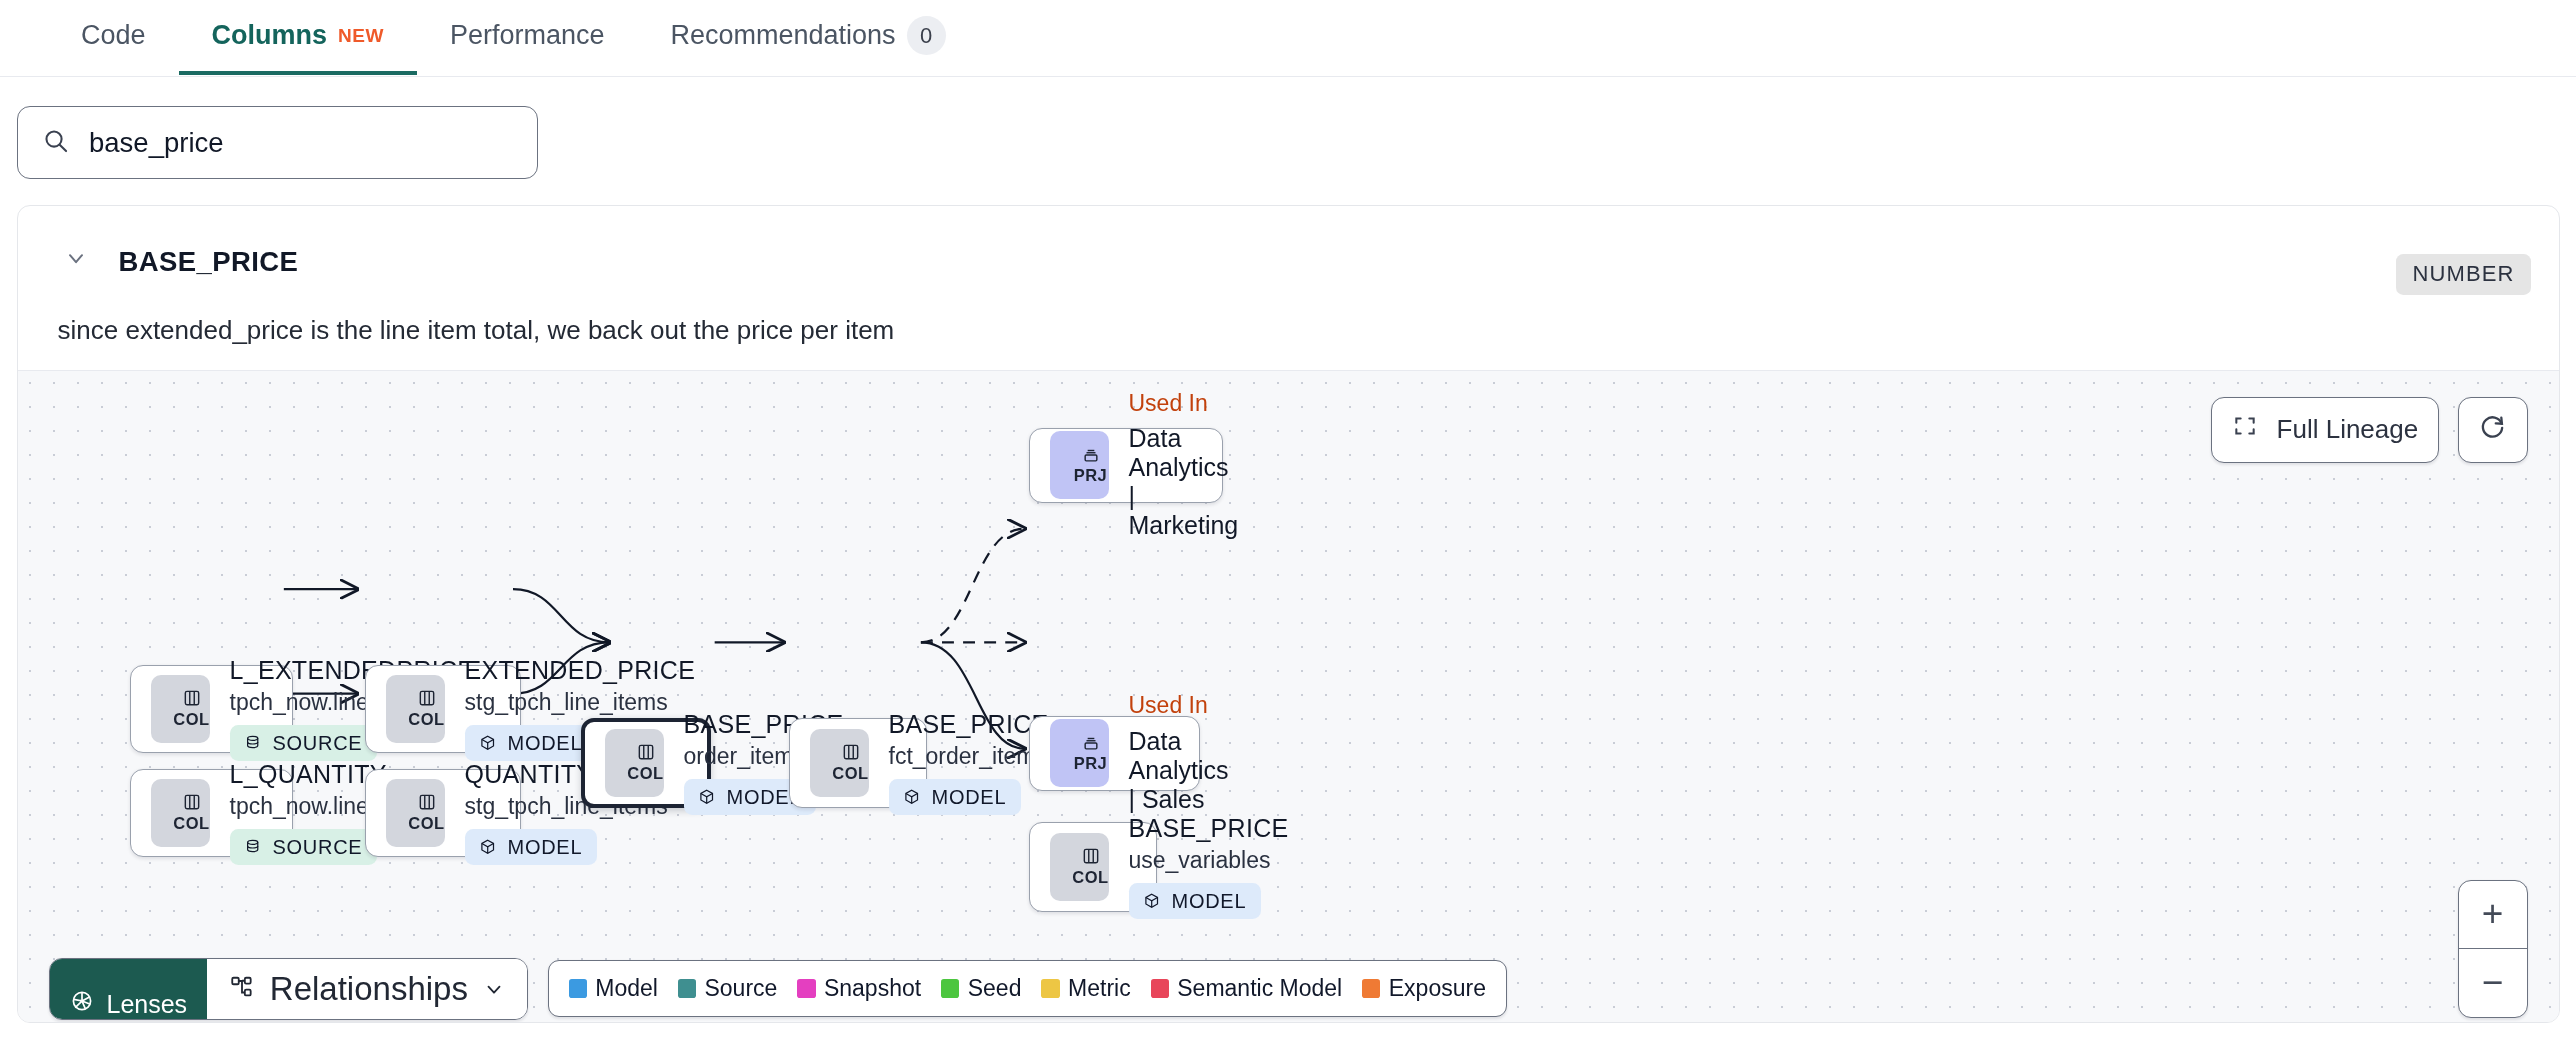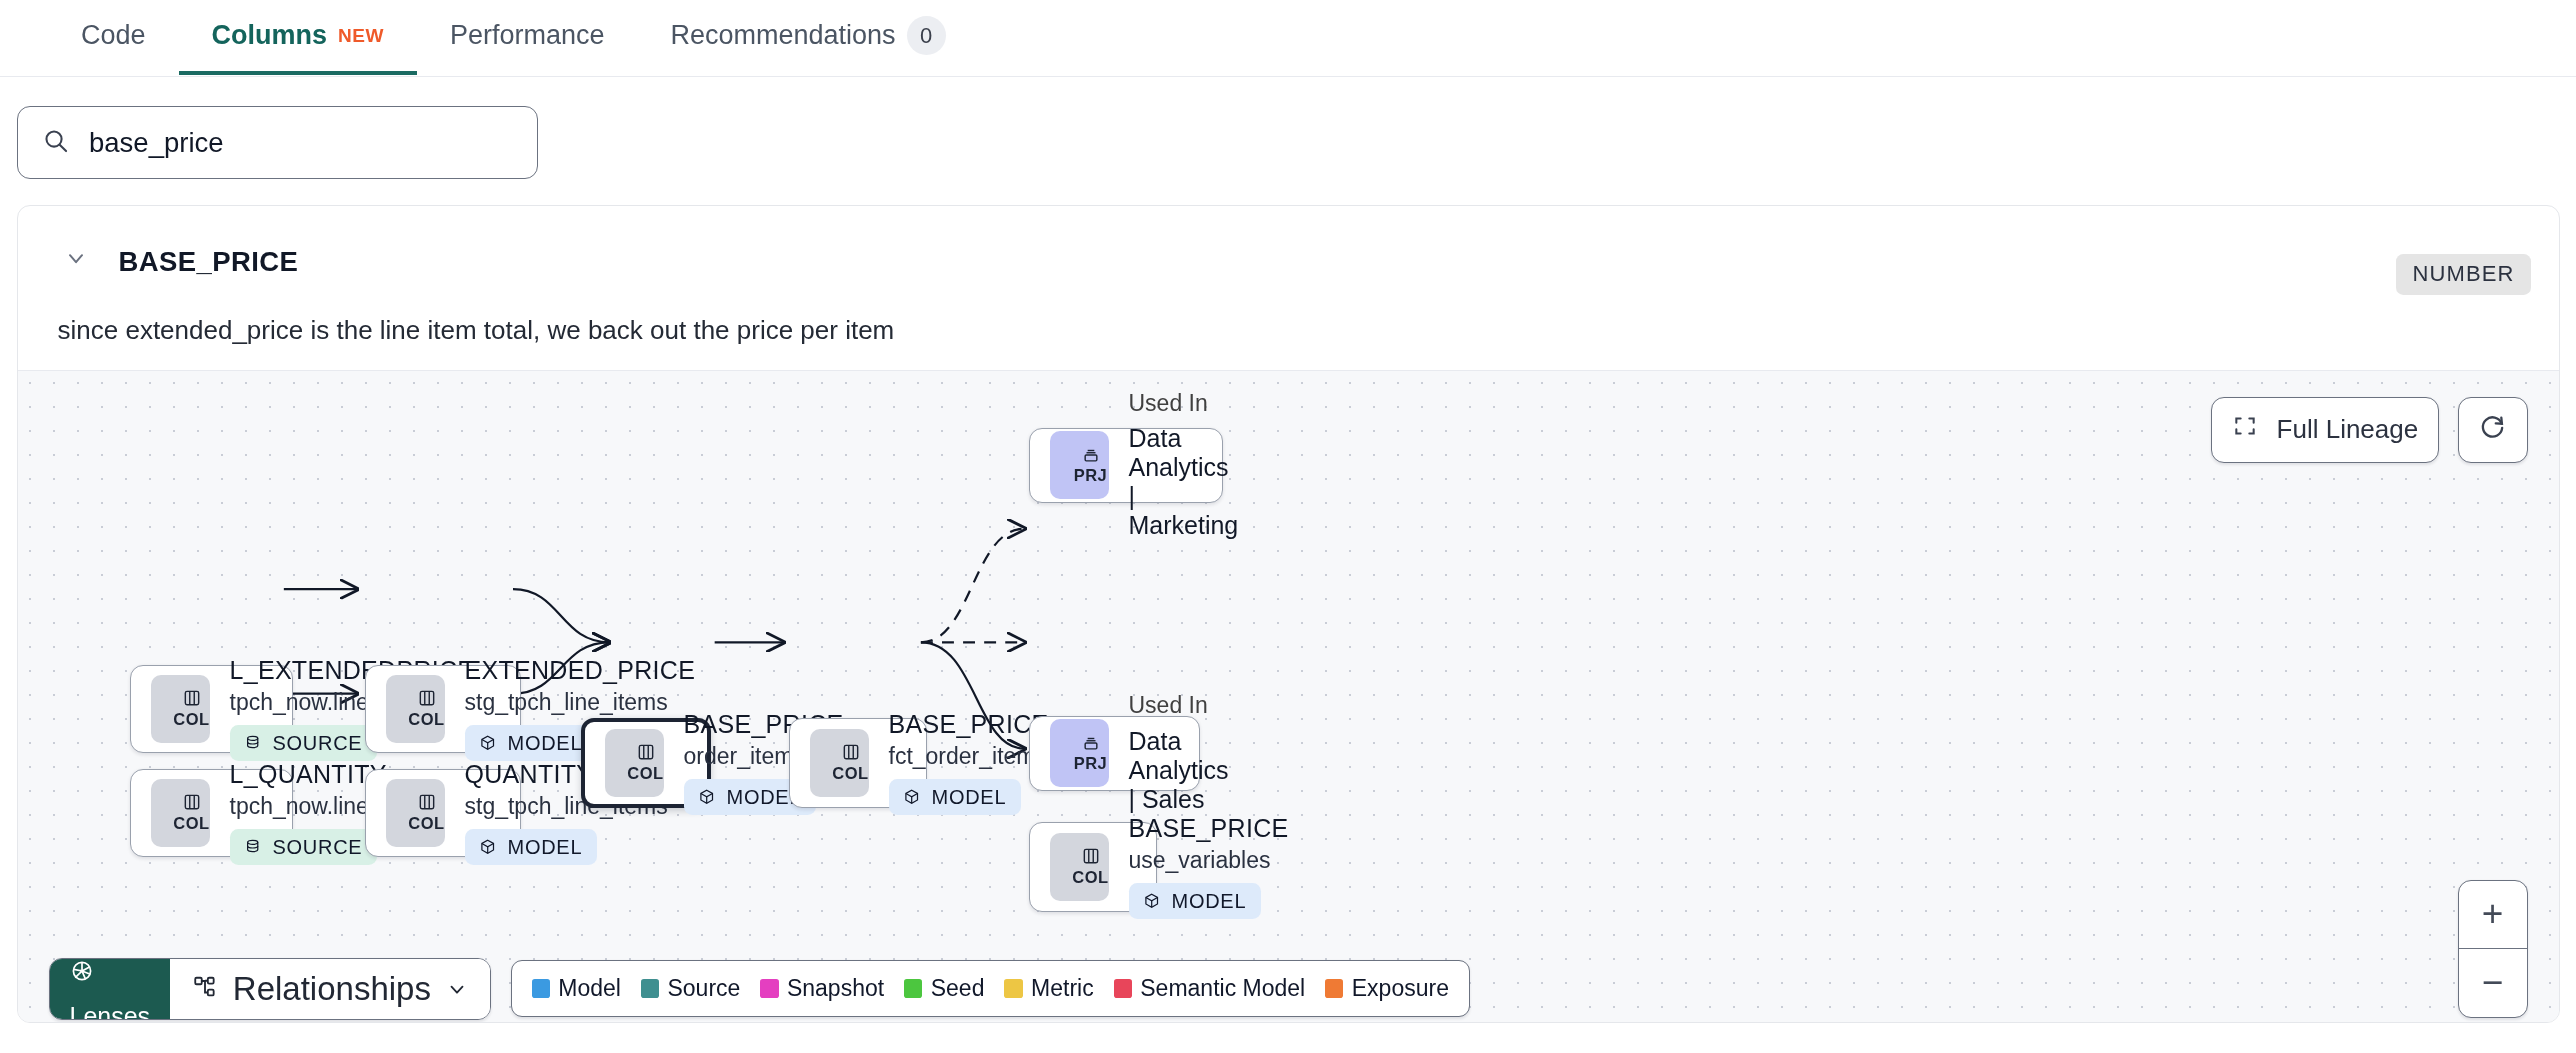--- a/index.html
+++ b/index.html
@@ -172,21 +172,21 @@
     letter-spacing: 0.7px;
     padding: 6.4px 14.7px;
     border-radius: 8.3px;
     margin-top: 5.5px;
     color: #11182a;
   }
   .nbadge.model  { background: #ddeafa; }
   .nbadge.source { background: #d8f0e6; }
 
   .prjnode .nbody { gap: 7.3px; }
-  .prjnode .usedin { font-size: 23px; color: #404040; }
+  .prjnode .usedin { font-size: 23px; color: #c2410c; }
   .prjnode .pname  { font-size: 25px; color: #111827; }
 
   
   .topright {
     position: absolute;
     top: 26px; right: 31px;
     display: flex; gap: 18.3px;
   }
   .ctrl-btn {
     background: #fff;
@@ -228,25 +228,24 @@
     display: flex;
     border: 1.8px solid #6b7280;
     border-radius: 13px;
     overflow: hidden;
     height: 62px;
     box-shadow: 0 1.8px 2.8px rgba(16,24,40,.10);
   }
   .lenses {
     background: #1c5a50;
     color: #fff;
-    display: flex; align-items: flex-start; gap: 13px;
+    display: flex; align-items: flex-end; gap: 13px;
     padding: 0 20px;
     font-size: 25px;
     cursor: pointer;
-    flex-direction: column;
   }
   .relationships {
     background: #fff;
     color: #222834;
     display: flex; align-items: center; gap: 14.7px;
     padding: 0 22px;
     font-size: 33px;
     cursor: pointer;
   }
   .legend {

